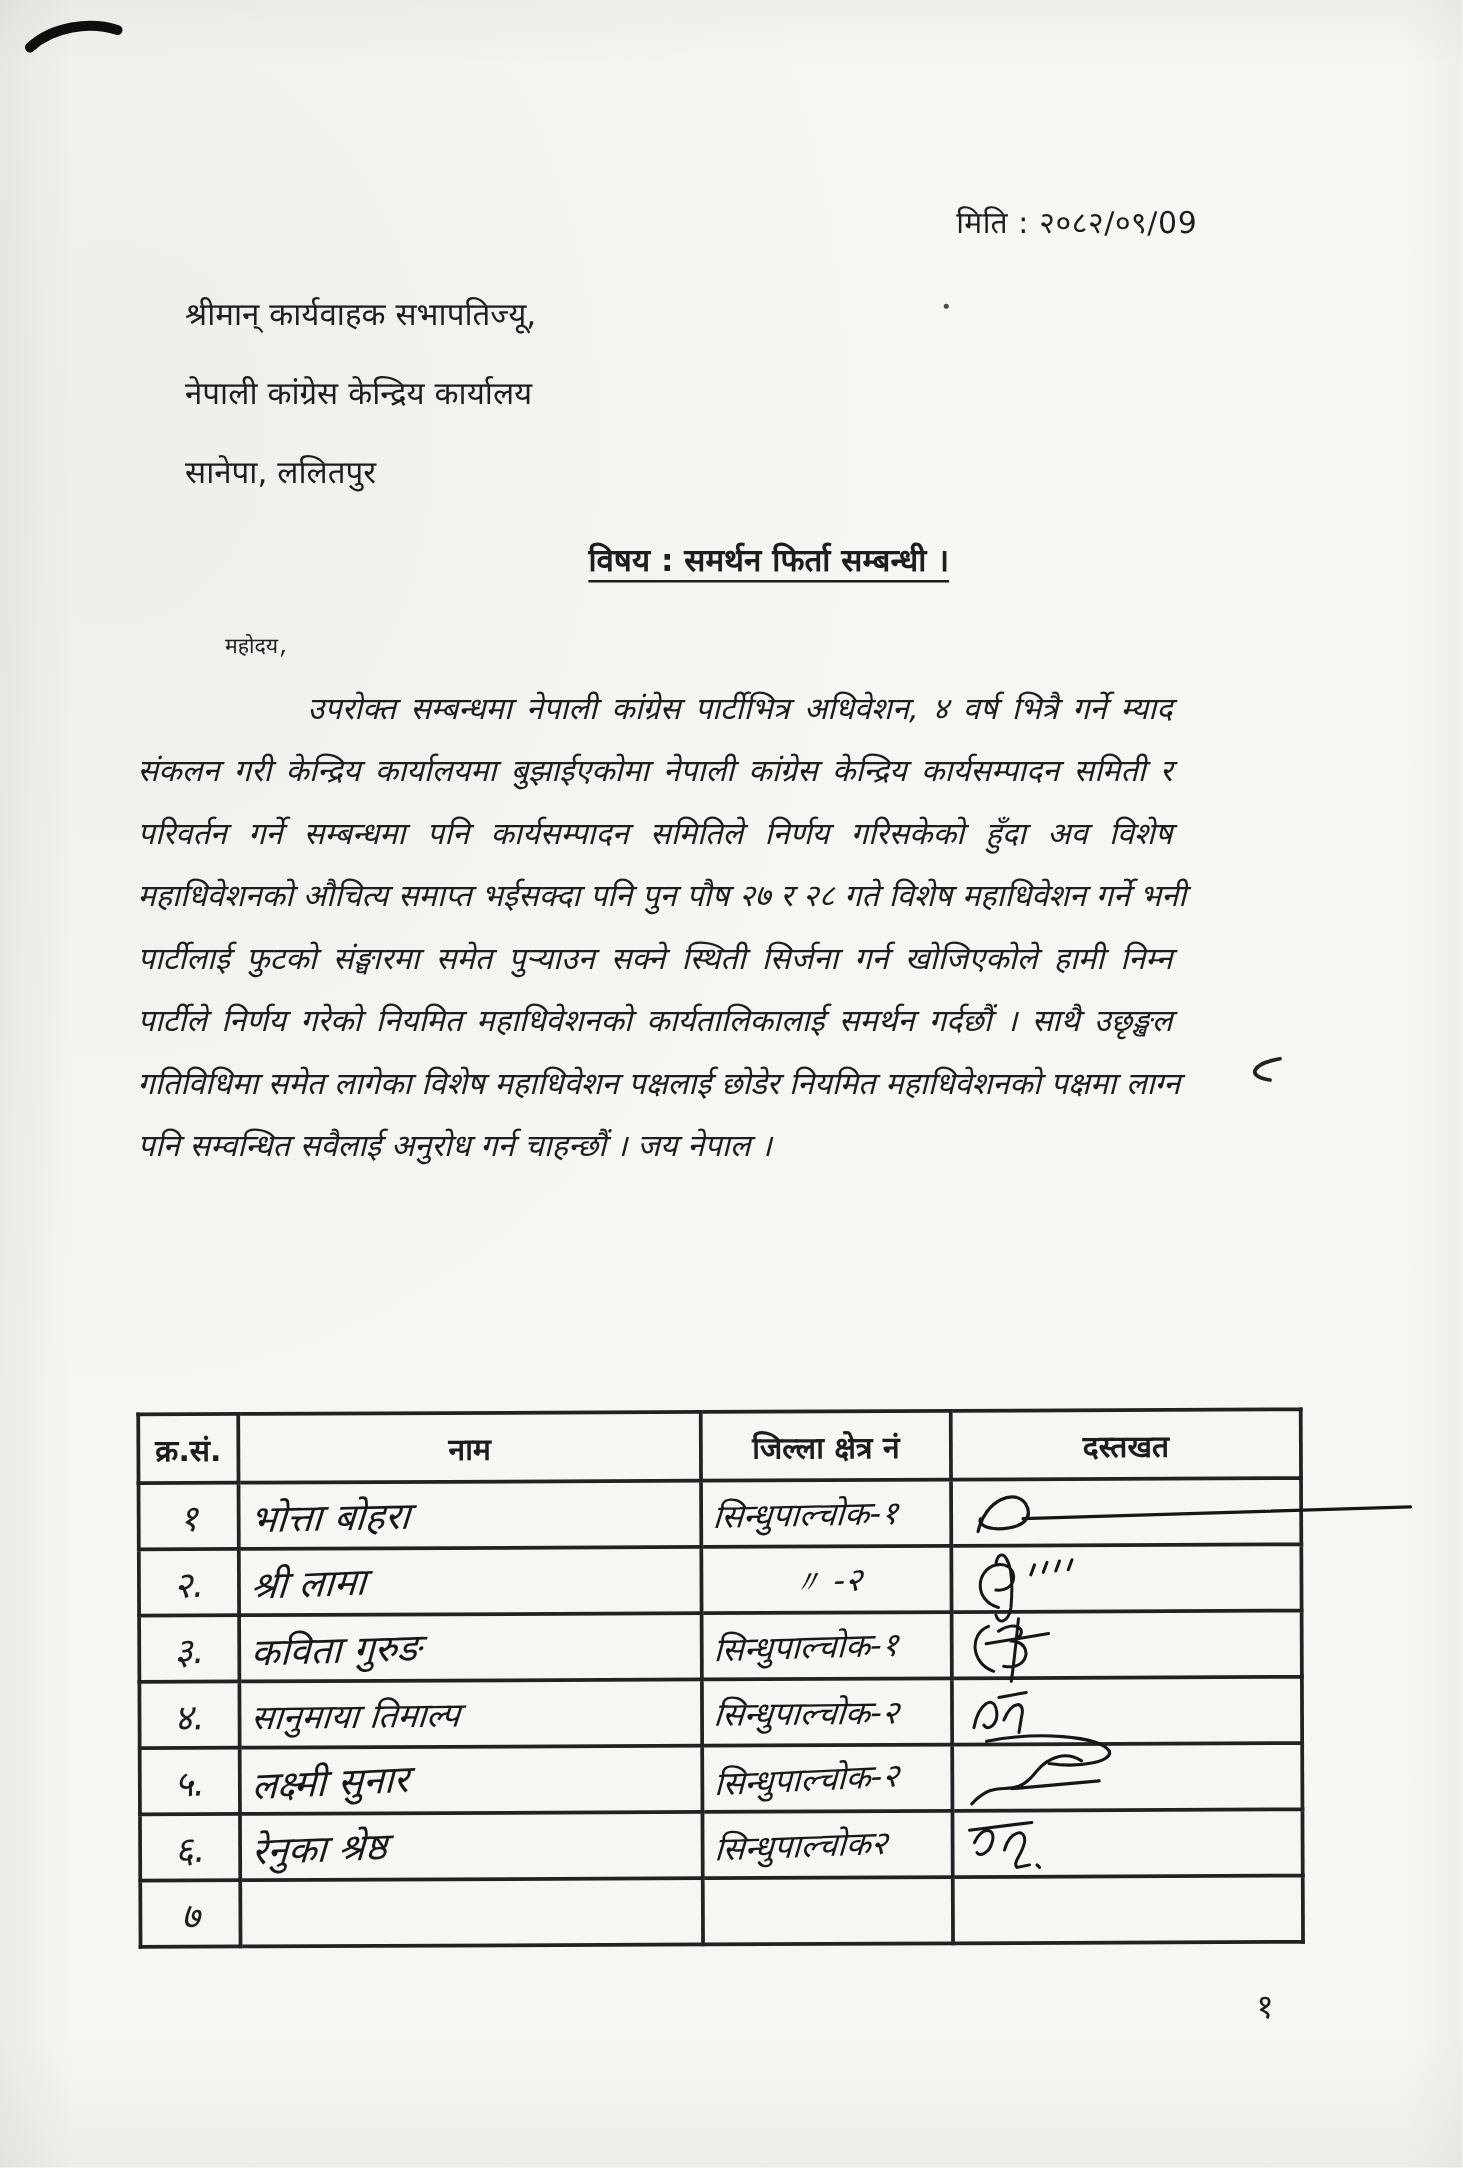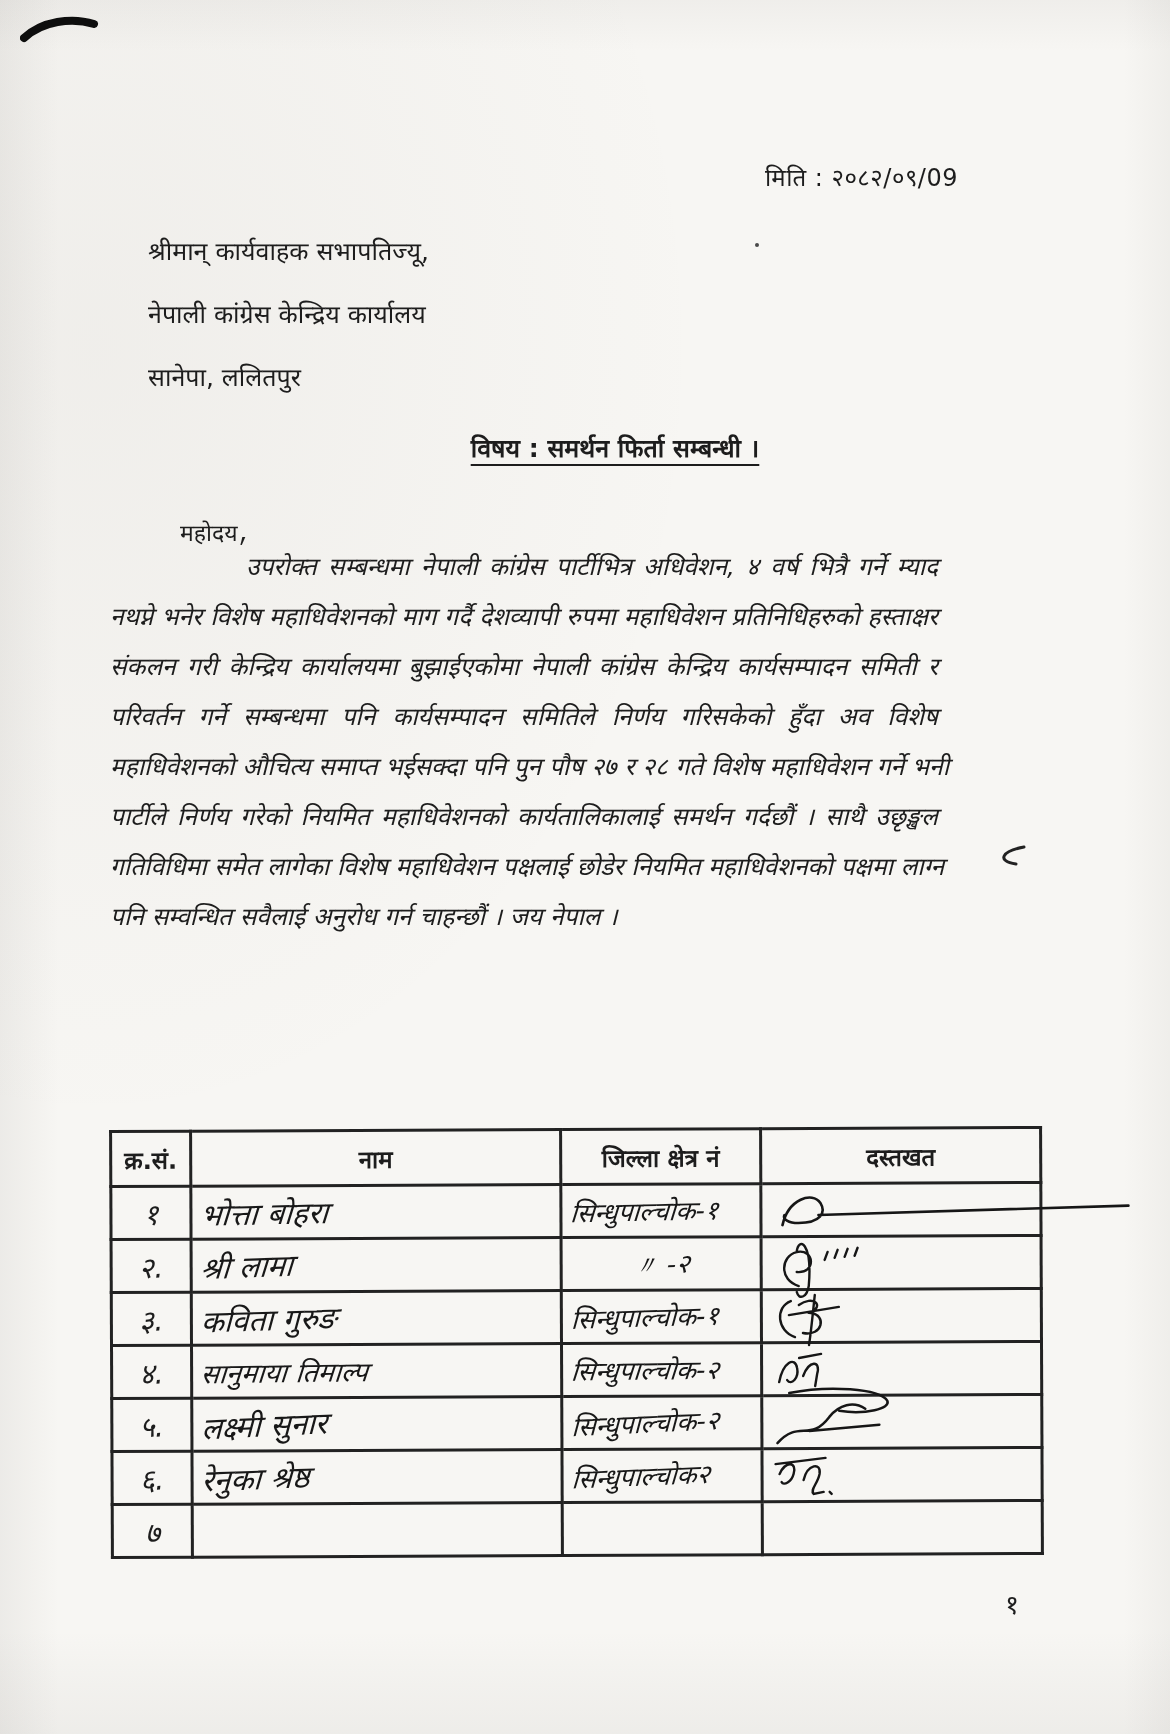--- a/index.html
+++ b/index.html
@@ -25,21 +25,21 @@
     position:absolute;top:160px;left:0;width:958px;
     text-align:right;font-size:24px;letter-spacing:0.5px;
   }
   .addr{position:absolute;left:112px;top:232px;font-size:25px;margin-left:36px;}
   .addr div{height:63px;line-height:40px;}
   .subject-wrap{position:absolute;left:0;top:430px;width:1170px;text-align:center;margin-left:30px;}
   .subject{
     font-size:25px;font-weight:bold;
     text-decoration:underline;text-decoration-thickness:2px;text-underline-offset:7px;
   }
-  .salutation{position:absolute;left:180px;top:516px;font-size:23px;font-family:Liberation Mono, monospace;}
+  .salutation{position:absolute;left:180px;top:504px;font-size:17px;font-family:Liberation Mono, monospace;}
   .body-lines{position:absolute;left:110px;top:549px;width:828px;font-size:24.5px;font-style:italic;}
   .body-line{
     height:50px;line-height:36px;white-space:nowrap;
     text-align:justify;text-align-last:justify;
   }
   .body-line.first{padding-left:136px;}
   .body-line.last{text-align-last:left;}
   
   .sig-table{
     position:absolute;left:110px;top:1128px;width:930px;
@@ -97,24 +97,24 @@
 </div>
 
 <div class="subject-wrap">
   <span class="subject">विषय : समर्थन फिर्ता सम्बन्धी ।</span>
 </div>
 
 <div class="salutation">महोदय,</div>
 
 <div class="body-lines">
   <div class="body-line first">उपरोक्त सम्बन्धमा नेपाली कांग्रेस पार्टीभित्र अधिवेशन, ४ वर्ष भित्रै गर्ने म्याद</div>
-  <div class="body-line">नथप्ने भनेर विशेष महाधिवेशनको माग गर्दै देशव्यापी रुपमा महाधिवेशन प्रतिनिधिहरुको हस्ताक्षर</div>
   <div class="body-line">संकलन गरी केन्द्रिय कार्यालयमा बुझाईएकोमा नेपाली कांग्रेस केन्द्रिय कार्यसम्पादन समिती र</div>
   <div class="body-line">परिवर्तन गर्ने सम्बन्धमा पनि कार्यसम्पादन समितिले निर्णय गरिसकेको हुँदा अव विशेष</div>
   <div class="body-line">महाधिवेशनको औचित्य समाप्त भईसक्दा पनि पुन पौष २७ र २८ गते विशेष महाधिवेशन गर्ने भनी</div>
+  <div class="body-line">पार्टीलाई फुटको संङ्घारमा समेत पुऱ्याउन सक्ने स्थिती सिर्जना गर्न खोजिएकोले हामी निम्न</div>
   <div class="body-line">पार्टीले निर्णय गरेको नियमित महाधिवेशनको कार्यतालिकालाई समर्थन गर्दछौं । साथै उछृङ्खल</div>
   <div class="body-line">गतिविधिमा समेत लागेका विशेष महाधिवेशन पक्षलाई छोडेर नियमित महाधिवेशनको पक्षमा लाग्न</div>
   <div class="body-line last">पनि सम्वन्धित सवैलाई अनुरोध गर्न चाहन्छौं । जय नेपाल ।</div>
 </div>
 
 <svg class="margin-tick" width="42" height="30">
   <path d="M36,5 C14,9 8,19 28,22" stroke="#222" stroke-width="3" fill="none" stroke-linecap="round"></path>
 </svg>
 
 <table class="sig-table">

